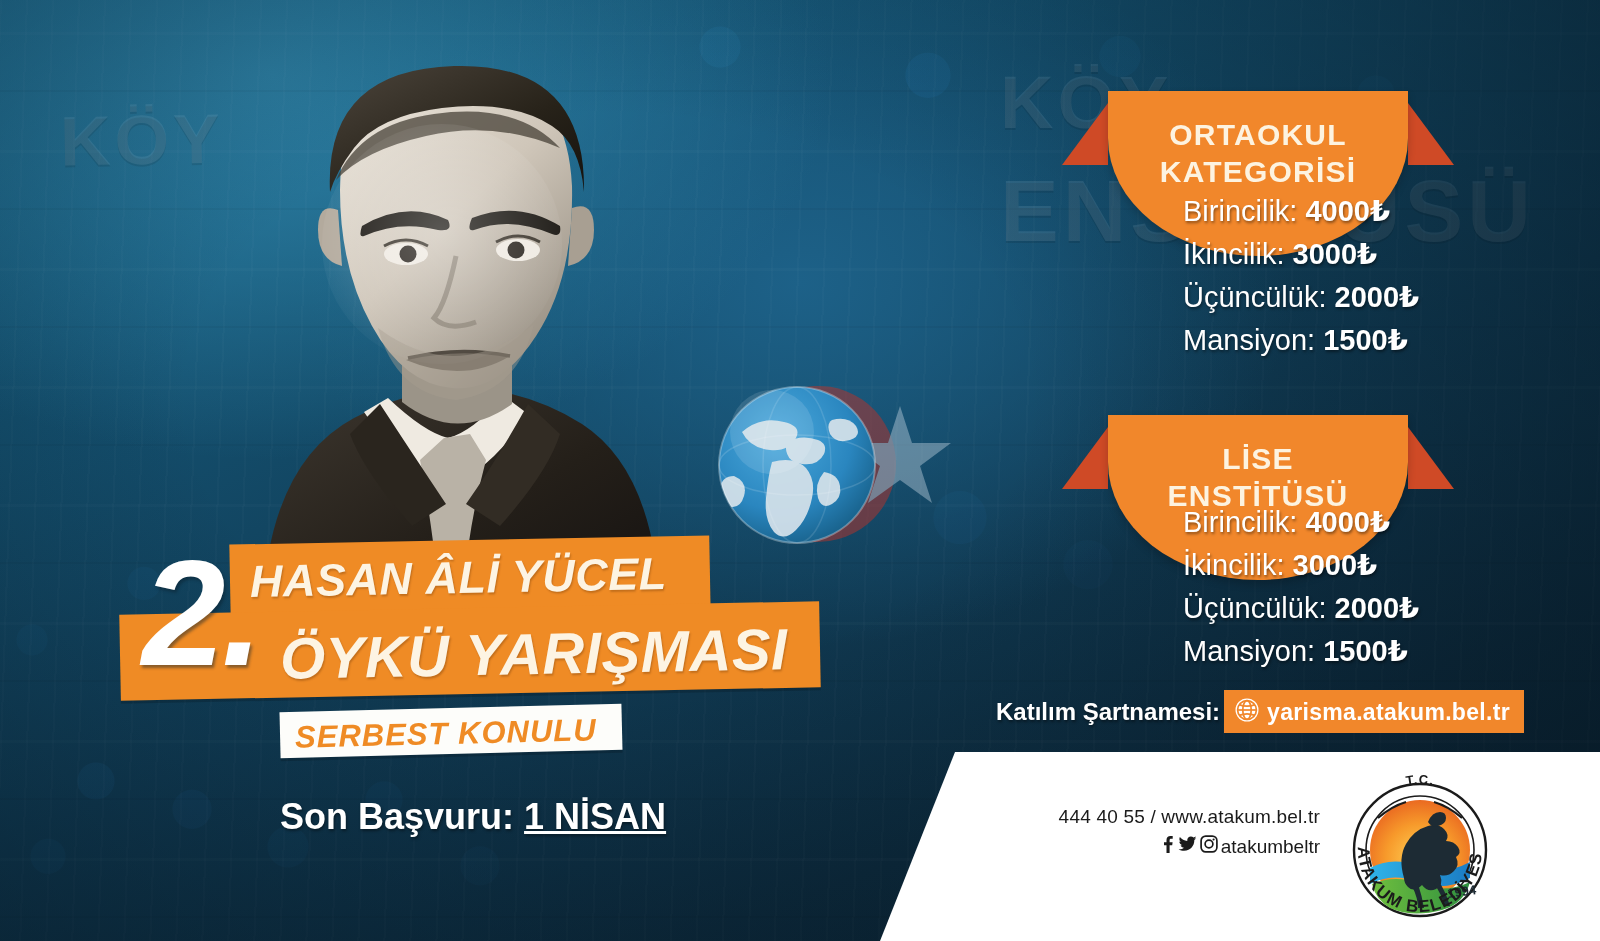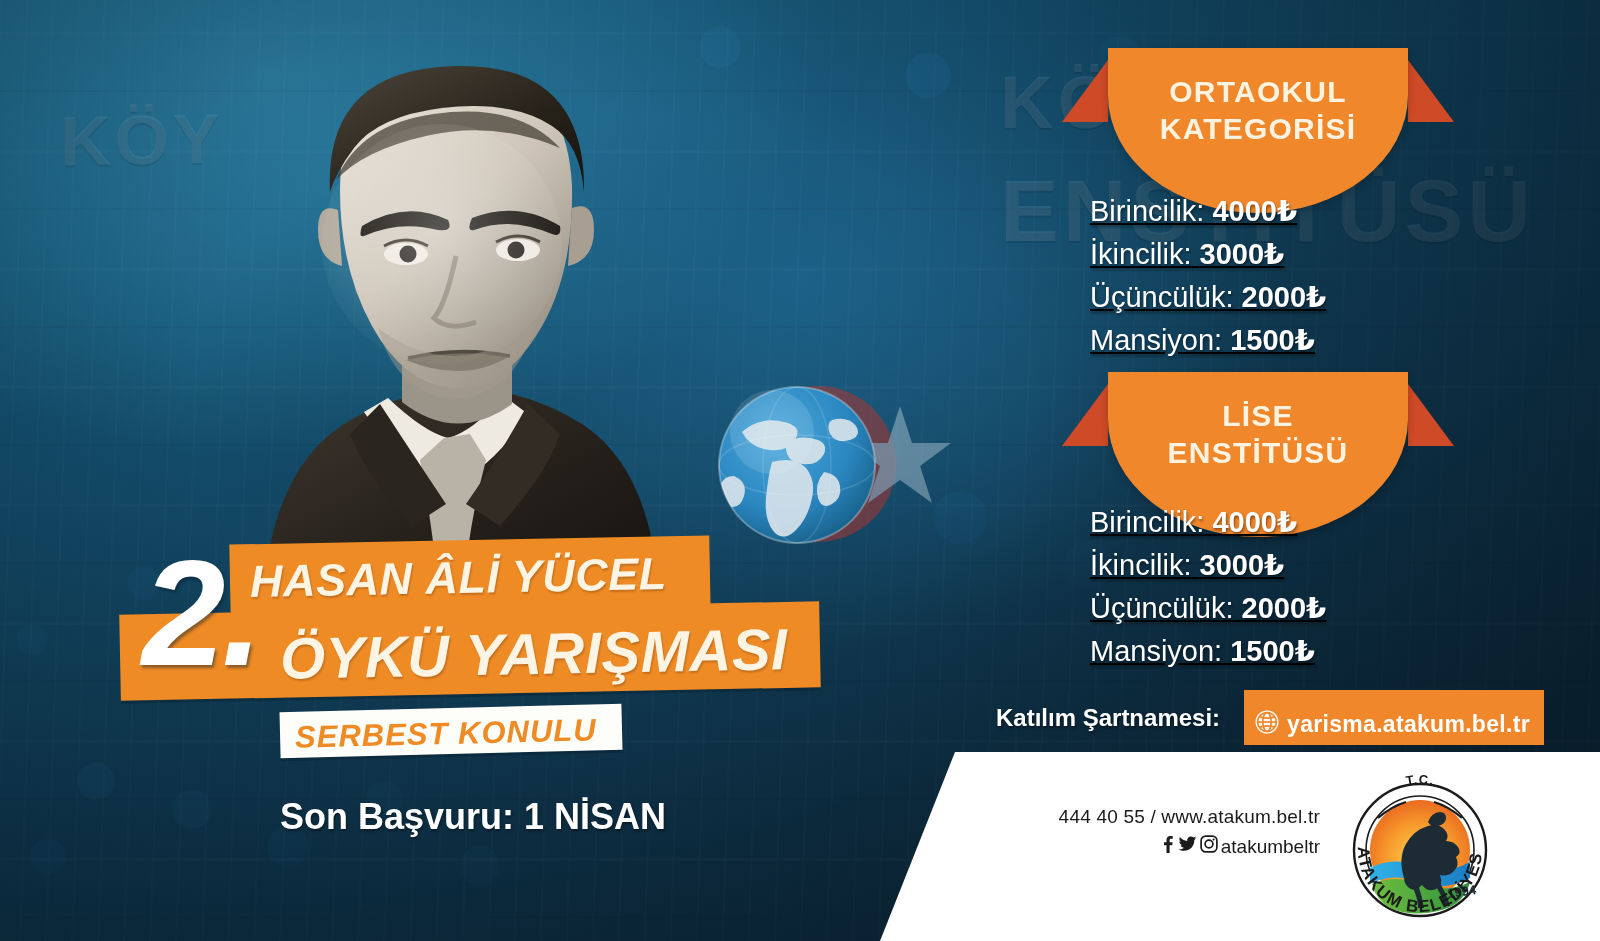--- a/index.html
+++ b/index.html
@@ -101,59 +101,59 @@
   }
   .sub-text{
     position:absolute;left:175px;top:188px;font-size:31px;font-weight:900;
     font-style:italic;color:#ef8b25;letter-spacing:1px;transform:rotate(-1.4deg);
     white-space:nowrap;
   }
   .deadline{
     position:absolute;left:160px;top:268px;font-size:36px;font-weight:700;
     color:#ffffff;white-space:nowrap;text-shadow:1px 2px 3px rgba(0,0,0,.4);
   }
-  .deadline b{font-weight:900;}
-
-  
-  .badge{position:absolute;width:300px;height:165px;}
+  .deadline b{font-weight:900;text-decoration:underline;}
+
+  
+  .badge{position:absolute;width:300px;height:165px;margin-top:43px;}
   .badge .tail{position:absolute;top:12px;width:0;height:0;}
   .badge .tail-l{left:-46px;border-left:46px solid transparent;border-bottom:62px solid #cf4a26;}
   .badge .tail-r{right:-46px;border-right:46px solid transparent;border-bottom:62px solid #cf4a26;}
   .badge .disc{
     position:absolute;inset:0;background:#f1872b;
     border-radius:0 0 150px 150px / 0 0 118px 118px;
     box-shadow:0 4px 8px rgba(0,0,0,.20);
   }
   .badge .lbl{
     position:absolute;left:0;right:0;top:26px;text-align:center;
     color:#fdf3e0;font-weight:900;font-size:30px;line-height:1.22;
     letter-spacing:1.2px;white-space:pre-line;
   }
   #badge-ortaokul{left:1108px;top:48px;}
   #badge-lise{left:1108px;top:372px;}
 
   
-  .prize-list{position:absolute;left:1090px;width:380px;text-decoration:underline;}
+  .prize-list{position:absolute;left:1183px;width:380px;}
   #prizes-ortaokul{top:194px;}
   #prizes-lise{top:505px;}
   .prize-row{
     font-size:29px;color:#ffffff;font-weight:400;margin-bottom:9px;
     white-space:nowrap;text-shadow:1px 2px 3px rgba(0,0,0,.45);
   }
   .prize-row .amt{font-weight:900;}
 
   
-  .url-line{position:absolute;left:996px;top:690px;display:flex;align-items:center;gap:24px;}
+  .url-line{position:absolute;left:996px;top:690px;display:flex;align-items:center;gap:4px;}
   .url-label{
     font-size:24px;font-weight:900;color:#ffffff;white-space:nowrap;
     text-shadow:1px 2px 3px rgba(0,0,0,.45);
   }
   .url-pill{
     display:flex;align-items:center;gap:7px;background:#f1872b;
-    padding:19px 14px 6px 10px;white-space:nowrap;
+    padding:7px 14px 6px 10px;white-space:nowrap;
   }
   .url-pill .txt{font-size:23px;font-weight:700;color:#ffffff;letter-spacing:.3px;}
   .footer-white{
     position:absolute;left:880px;top:752px;width:720px;height:189px;
     background:#ffffff;
     clip-path:polygon(75px 0, 720px 0, 720px 189px, 0 189px);
   }
   .footer-text{
     position:absolute;left:1020px;top:806px;width:300px;text-align:right;
   }

